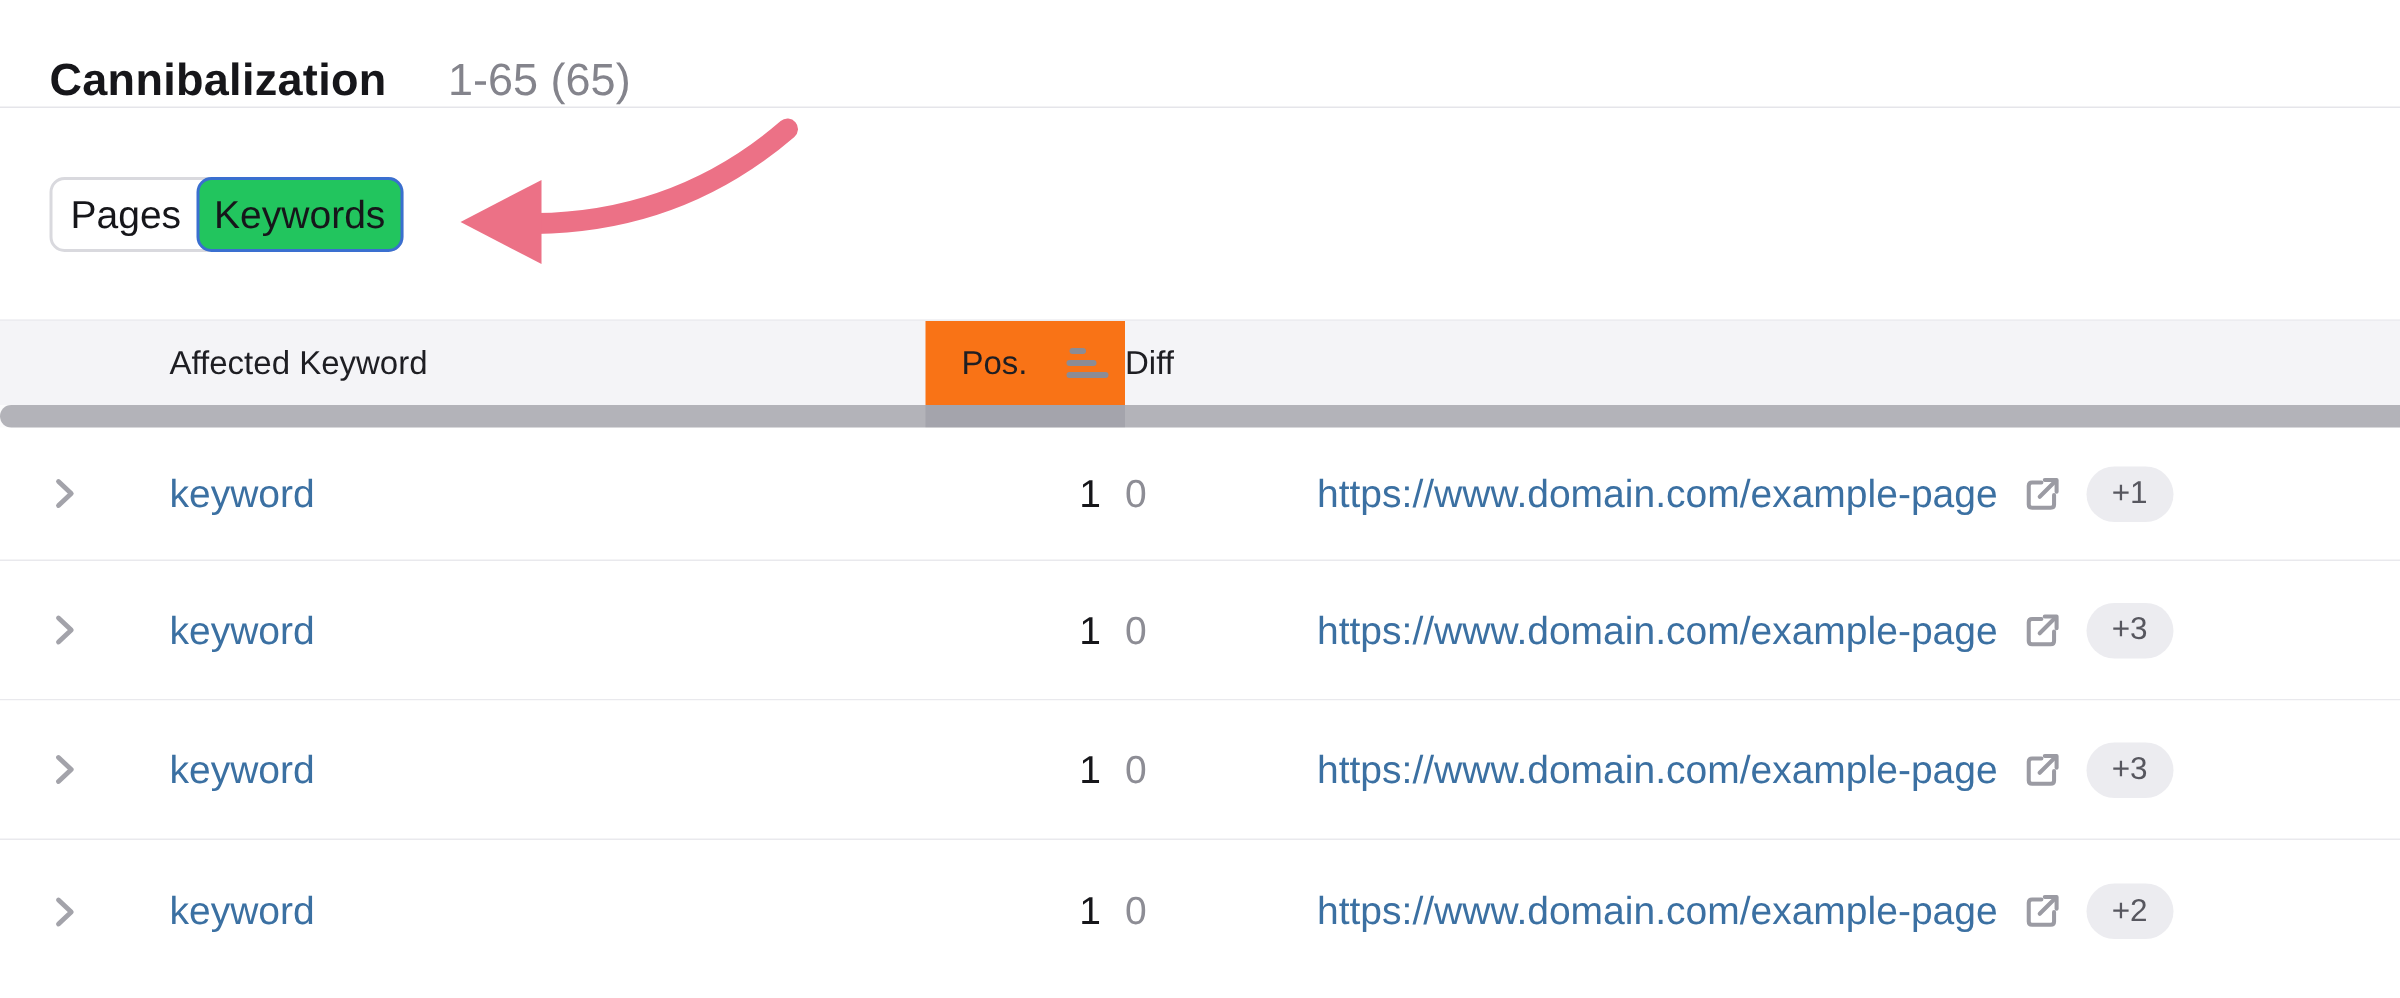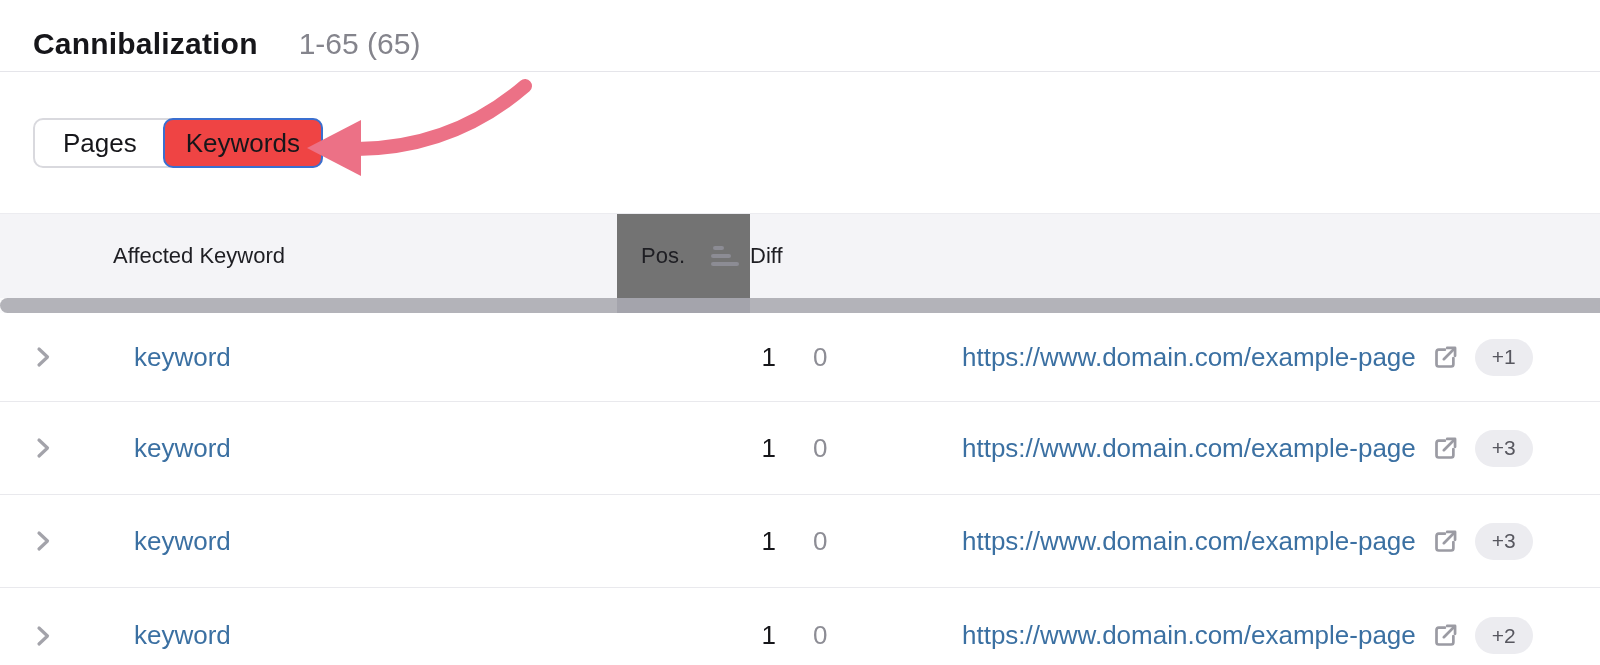--- a/index.html
+++ b/index.html
@@ -1,63 +1,63 @@
 <!DOCTYPE html>
 <html><head>
 <meta charset="utf-8">
 <style>
   * { margin:0; padding:0; box-sizing:border-box; }
   html,body { width:1600px; height:665px; background:#ffffff; overflow:hidden;
               font-family:"Liberation Sans","DejaVu Sans",sans-serif; color:#1b1b20; }
 
   
-  .title-bar { display:flex; align-items:center; gap:12px; padding:16px 0 0 33px; height:72px;
+  .title-bar { display:flex; align-items:flex-end; gap:12px; padding:16px 0 0 33px; height:72px;
                border-bottom:1px solid #e5e5ea; }
   .title-main { font-size:30px; font-weight:700; color:#16161a; letter-spacing:.2px; }
   .title-range { font-size:30px; font-weight:400; color:#84848c;margin-left:29px; }
 
   
   .tabs-wrap { position:absolute; left:33px; top:118px; }
   .tab-group { display:inline-flex; align-items:stretch; height:50px;
                border:2px solid #d9d9de; border-radius:10px; background:#ffffff; }
   .tab { display:flex; align-items:center; font-size:26px; color:#16161a; cursor:pointer;
-         background:transparent; border:none; padding:0 28px; border-radius:8px; }
-  .tab.active { border:2px solid #3a6fd0; background:#ef4444; margin:-2px; padding:0 21px;
+         background:transparent; border:none; padding:0 12px; border-radius:8px; }
+  .tab.active { border:2px solid #3a6fd0; background:#22c55e; margin:-2px; padding:0 10px;
                 border-radius:10px; }
 
   
   .arrow-annot { position:absolute; left:293px; top:74px; width:250px; height:112px; pointer-events:none; }
 
   
   .table { position:absolute; left:0; top:213px; width:1600px; }
-  .thead { display:flex; height:85px; background:#f4f4f7; border-top:1px solid #ececf0;
+  .thead { display:flex; height:57px; background:#f4f4f7; border-top:1px solid #ececf0;
            align-items:center; font-size:22px; color:#1e1e23; }
   .col-expand { width:85px; flex:0 0 85px; display:flex; justify-content:center; align-items:center; }
   .col-keyword { width:532px; flex:0 0 532px; padding-left:28px; }
   .col-pos { width:133px; flex:0 0 133px; }
   .col-diff { width:100px; flex:0 0 100px; text-align:left; }
   .col-url { flex:1 1 auto; padding-left:28px; display:flex; align-items:center; }
-  .thead .col-pos { align-self:stretch; display:flex; align-items:center; background:#737373;
+  .thead .col-pos { align-self:stretch; display:flex; align-items:center; background:#f97316;
                     padding-left:24px; gap:26px; }
   .sort-icon { display:inline-flex; flex-direction:column; gap:4px; align-items:flex-start; }
   .sort-icon i { display:block; height:4px; border-radius:2px; background:#8c8c94; }
   .sort-icon i:nth-child(1){ width:11px; margin-left:2px; }
   .sort-icon i:nth-child(2){ width:20px; }
   .sort-icon i:nth-child(3){ width:28px; }
 
   
   .hscroll { position:relative; height:15px; background:#fbfbfc; }
   .hscroll-thumb { position:absolute; left:0; top:0; height:15px; width:100%;
                    background:#b3b3b9; border-radius:8px 0 0 8px; }
   .hscroll-shade { position:absolute; left:617px; top:0; height:15px; width:133px;
                    background:rgba(40,40,60,.10); }
 
   
   .trow { display:flex; align-items:center; height:93px; border-bottom:1px solid #e9e9ed;
-          font-size:26px; background:#ffffff;gap:21px; }
+          font-size:26px; background:#ffffff; }
   .trow:first-child { height:89px; }
   .trow:last-child { border-bottom:none; height:95px; }
   .expander { background:none; border:none; cursor:pointer; display:flex; align-items:center; }
   .link { color:#3b70a2; text-decoration:none; cursor:pointer; }
   .pos-val { width:100%; display:block; text-align:right; padding-right:16px; color:#16161a; }
   .diff-val { color:#8d8d95; }
   .url-cell { gap:16px; }
   .ext-btn { background:none; border:none; cursor:pointer; display:flex; align-items:center; }
   .badge { min-width:58px; height:37px; padding:0 15px; border-radius:19px; background:#ececf0;
            color:#57575f; font-size:21px; display:inline-flex; align-items:center;

